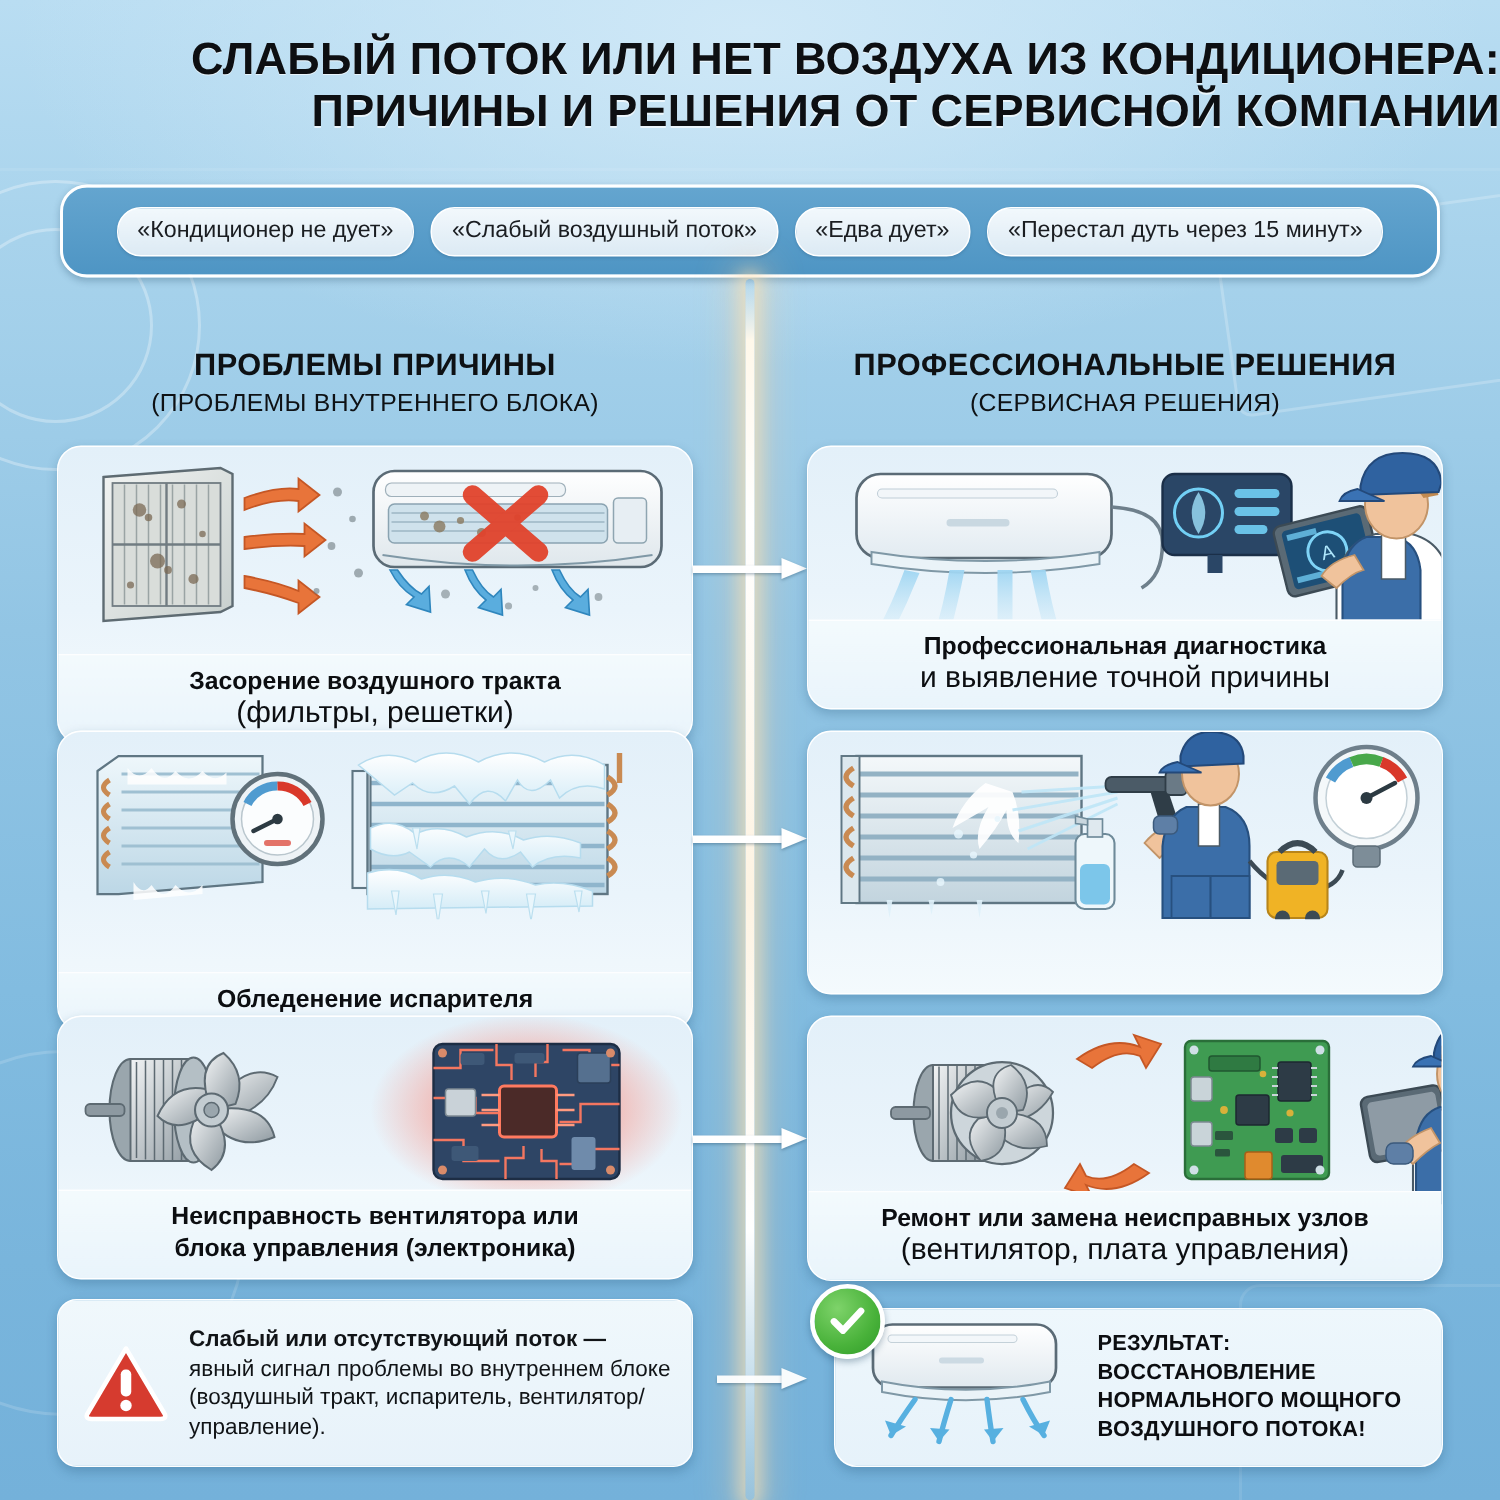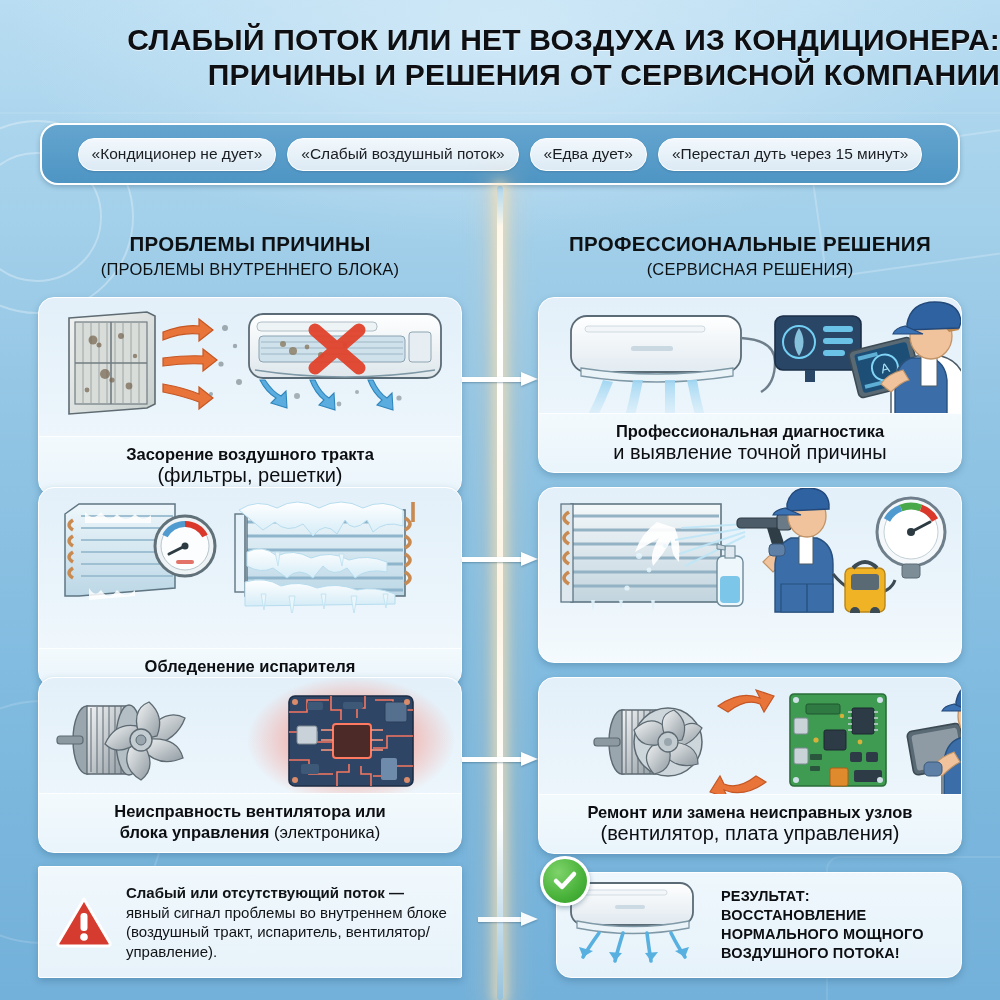--- a/index.html
+++ b/index.html
@@ -74,56 +74,56 @@
   .card .art{position:relative;width:100%;height:125px;overflow:hidden;}
   .card .cap{
     position:absolute;left:0;right:0;bottom:0;
     background:linear-gradient(180deg,#f3fafd 0%,#e9f4fb 100%);
     border-top:1px solid rgba(255,255,255,.9);
     text-align:center;color:#0c0e11;
     padding:7px 10px 9px;
   }
   .cap .l1{font-size:16.5px;font-weight:bold;line-height:21px;}
   .cap .l2{font-size:20px;line-height:21px;}
-  .cap .reg{font-weight:normal;}
+  .cap .reg{font-weight:bold;}
 
   
   .flowarrow{position:absolute;height:14px;}
   .flowarrow .shaft{
     position:absolute;left:0;top:5px;height:5px;width:calc(100% - 16px);
     background:#ffffff;box-shadow:0 1px 2px rgba(20,60,90,.35);
   }
   .flowarrow .head{
     position:absolute;right:0;top:0;width:0;height:0;
     border-top:7px solid transparent;border-bottom:7px solid transparent;
     border-left:17px solid #ffffff;
     filter:drop-shadow(0 1px 1px rgba(20,60,90,.35));
   }
 
   
   .warnbox{
     position:absolute;left:38px;top:866px;width:424px;height:112px;
     box-sizing:border-box;
     background:linear-gradient(180deg,#f0f8fc 0%,#e7f2fa 100%);
-    border:1px solid #ffffff;border-radius:2px;
+    border:1px solid #ffffff;border-radius:13px;
     box-shadow:0 3px 7px rgba(25,70,105,.26);
     display:flex;align-items:center;padding:0 14px 0 16px;gap:13px;
   }
   .warn-ico{flex:0 0 auto;width:58px;height:52px;position:relative;}
   .warntxt{font-size:15px;line-height:19.5px;color:#111417;}
   .warntxt b{font-weight:bold;}
 
   
   .resultbox{
     position:absolute;left:556px;top:872px;width:406px;height:106px;
     box-sizing:border-box;
     background:linear-gradient(180deg,#eef7fc 0%,#e6f2fa 100%);
     border:1px solid #ffffff;border-radius:15px;
     box-shadow:0 3px 7px rgba(25,70,105,.26);
-    display:flex;align-items:center;padding:0 16px 0 8px;gap:6px;
+    display:flex;align-items:center;padding:0 16px 0 8px;gap:6px;justify-content:center;
   }
   .res-txt{font-size:14.5px;font-weight:bold;line-height:19px;color:#0c0e11;letter-spacing:.2px;}
   .checkbadge{
     position:absolute;left:540px;top:856px;width:44px;height:44px;border-radius:50%;
     background:radial-gradient(circle at 35% 30%,#7ed36a 0%,#49b23a 60%,#2f9a28 100%);
     border:3px solid #ffffff;box-shadow:0 2px 5px rgba(20,60,90,.35);
     display:flex;align-items:center;justify-content:center;
   }
   svg{display:block;}
 </style>

